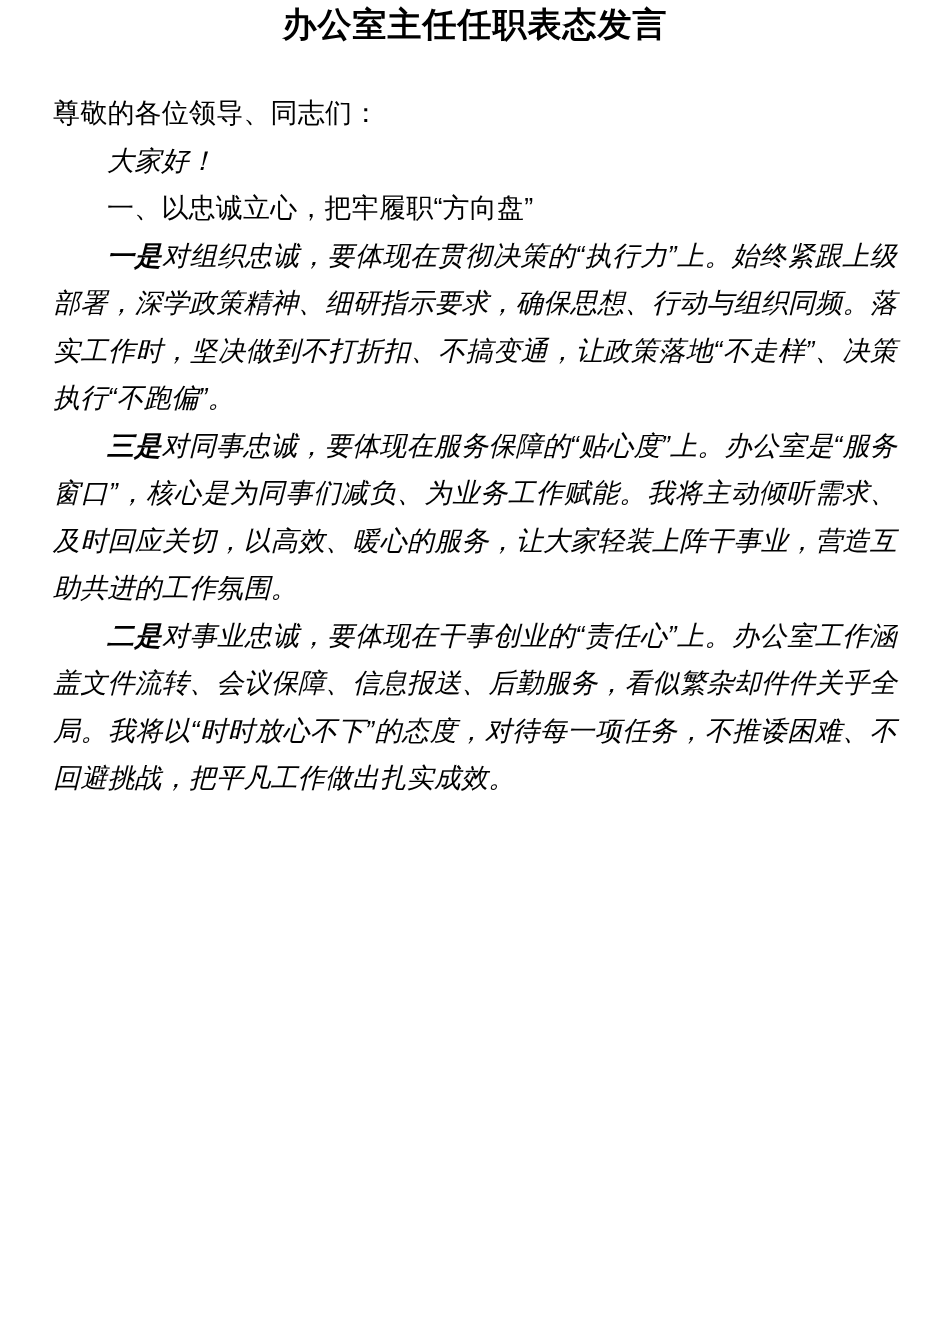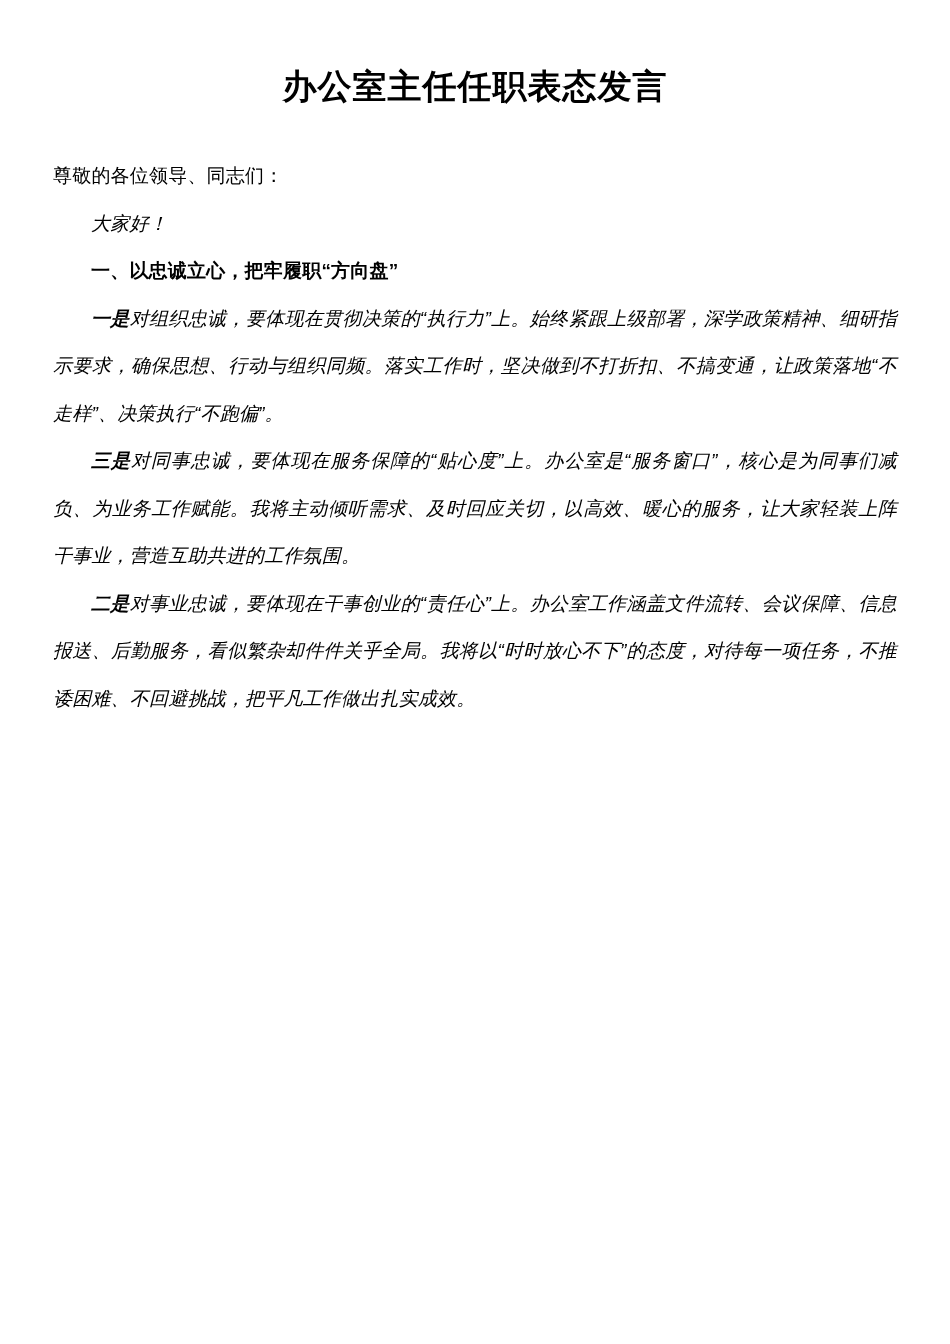--- a/index.html
+++ b/index.html
@@ -23,43 +23,42 @@
     padding: 0 53px;
     overflow: hidden;
   }
   .doc-title {
     font-size: 34px;
     font-weight: bold;
     text-align: center;
     letter-spacing: 1px;
     line-height: 48px;
     margin: 0;
-    padding-top: 62px;
     color: #000000;
   }
   .body-block {
     margin-top: 42px;
   }
   p.para {
-    font-size: 19px;
+    font-size: 27px;
     line-height: 47.5px;
     margin: 0;
     text-align: justify;
     text-justify: inter-ideograph;
     letter-spacing: 0.2px;
     color: #000000;
     word-break: break-all;
   }
   p.indent {
     text-indent: 2em;
     font-style: italic;
   }
   p.heading {
     text-indent: 2em;
-    font-weight: bold;
+    font-weight: normal;
   }
   .lead {
     font-weight: bold;
   }
 </style>
 </head>
 <body>
 
 <div class="page">
 

